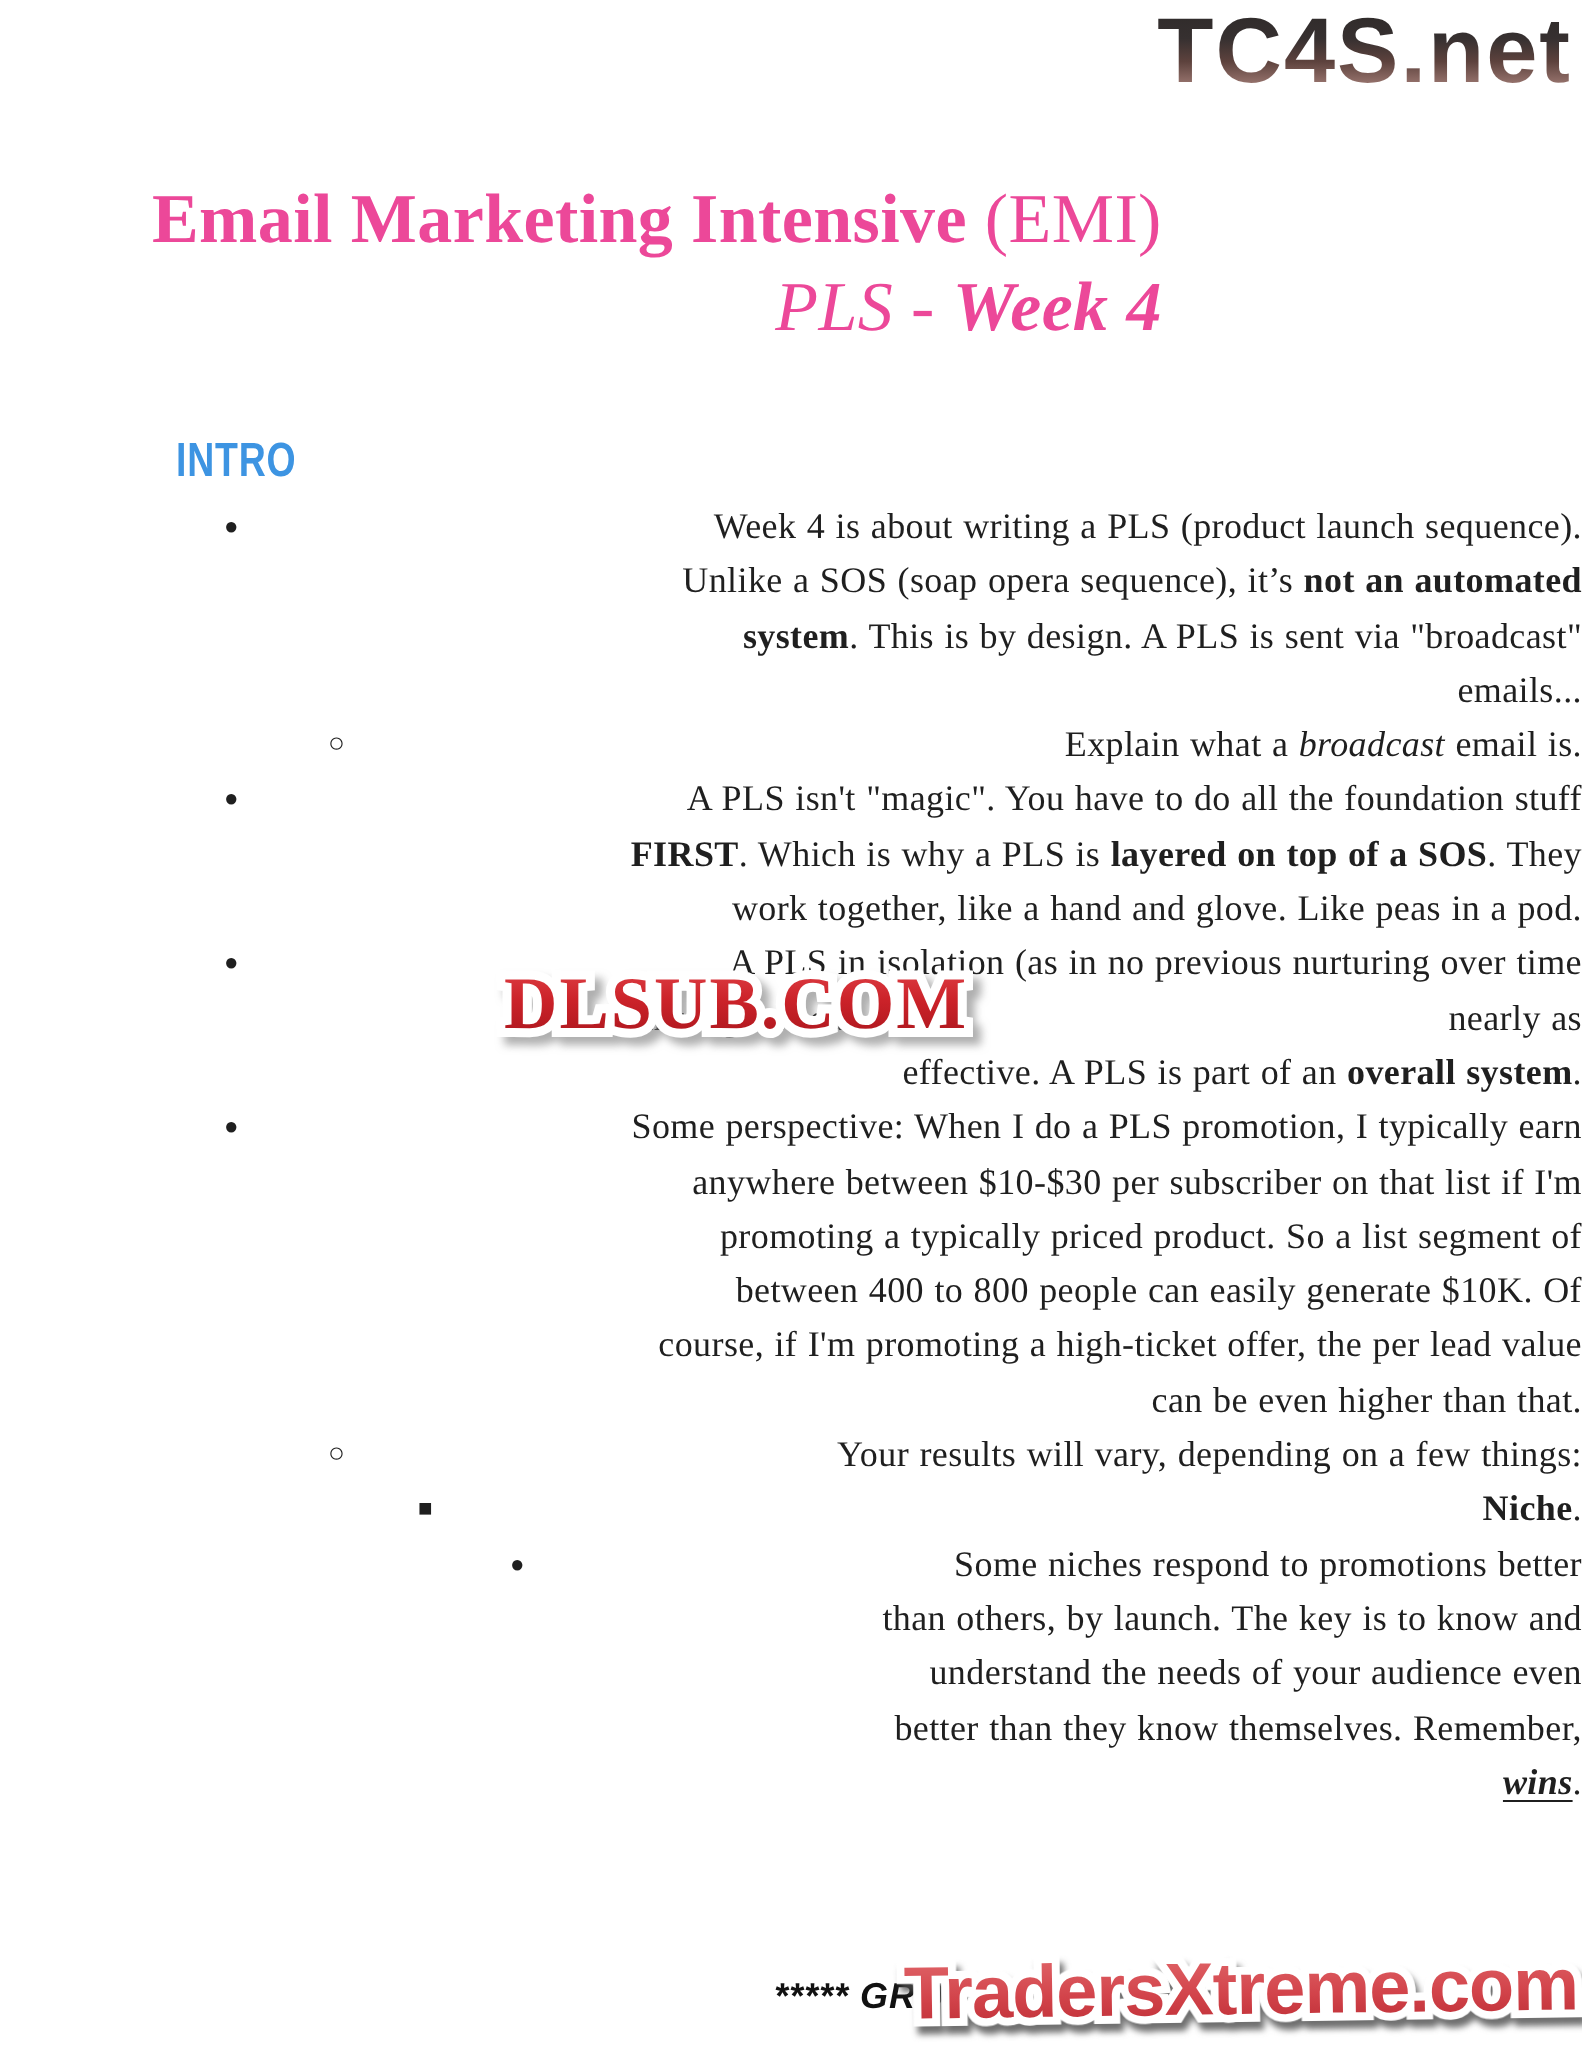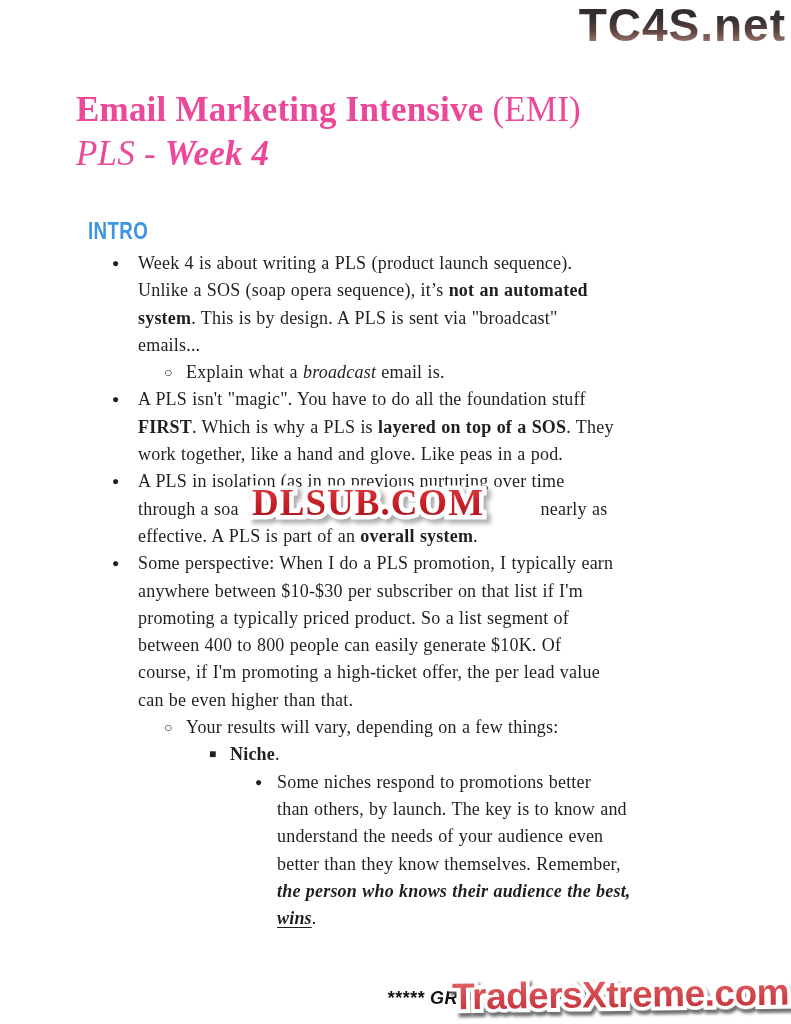--- a/index.html
+++ b/index.html
@@ -1,18 +1,18 @@
 <!DOCTYPE html>
 <html><head>
 <meta charset="utf-8">
 <style>
   html,body{margin:0;padding:0;background:#fff;}
   .page{
     position:relative;width:791px;height:1024px;background:#ffffff;
-    font-family:"Liberation Serif",serif;color:#1f1f1f;overflow:hidden;
+    font-family:"Liberation Serif",serif;color:#1f1f1f;overflow:hidden;text-align:right;
   }
 
   
   .wm{position:absolute;white-space:nowrap;z-index:9;}
   .wm .stroke,.wm .fill{display:block;white-space:nowrap;}
   .wm .stroke{position:absolute;left:0;top:0;color:#fff;}
   .wm .fill{position:relative;color:transparent;-webkit-background-clip:text;background-clip:text;}
 
   .wm-tc4s{
     top:1px;right:5px;
@@ -131,21 +131,20 @@
       <div class="li lvl3">
         <span class="marker square">■</span>
         <div class="tline"><span class="run b">Niche</span><span class="run">.</span></div>
       </div>
       <div class="li lvl4">
         <span class="marker disc">●</span>
         <div class="tline"><span class="run">Some niches respond to promotions better</span></div>
         <div class="tline"><span class="run">than others, by launch. The key is to know and</span></div>
         <div class="tline"><span class="run">understand the needs of your audience even</span></div>
         <div class="tline"><span class="run">better than they know themselves. Remember,</span></div>
-        <div class="tline"><span class="run b i">the person who knows their audience the best,</span></div>
         <div class="tline"><span class="run b i u">wins</span><span class="run">.</span></div>
       </div>
     </div>
 
   <div class="footer-text">***** GROU</div>
 
   <div class="wm wm-dlsub">
     <span class="stroke">DLSUB.COM</span>
     <span class="fill">DLSUB.COM</span>
   </div>

